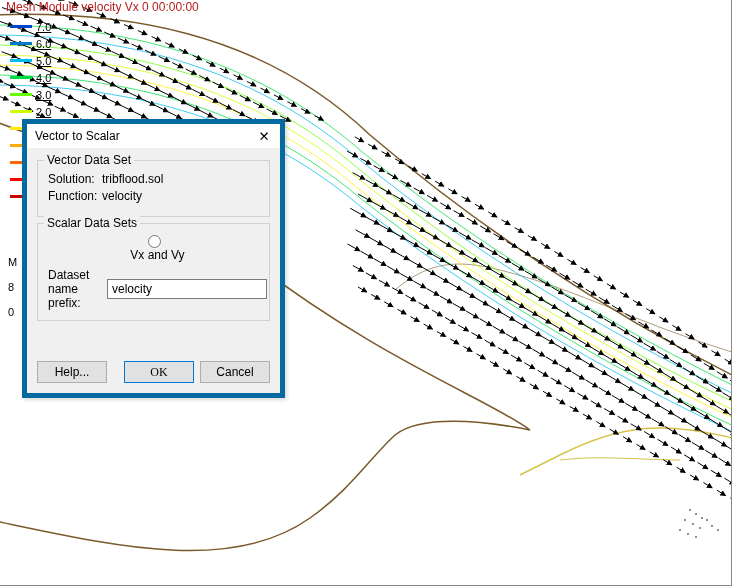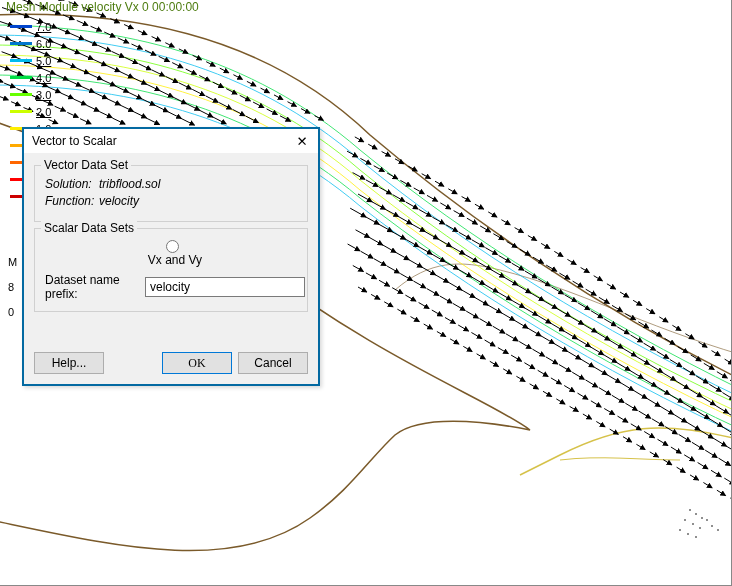--- a/index.html
+++ b/index.html
@@ -12,21 +12,21 @@
     background: #fff;
     overflow: hidden;
     position: relative;
     border-right: 1px solid #888;
     border-bottom: 1px solid #888;
   }
   .canvas-title {
     position: absolute;
     top: 0; left: 6px;
     font-size: 12px;
-    color: #4d7c0f;
+    color: #b91c1c;
     z-index: 5;
   }
   .canvas {
     position: absolute;
     top: 0; left: 0;
     width: 732px; height: 586px;
     z-index: 0;
   }
   .legend {
     position: absolute;
@@ -35,24 +35,24 @@
     font-size: 11px;
     color: #000;
     text-decoration: underline;
   }
   .legend .row { display: flex; align-items: center; height: 17px; }
   .legend .swatch {
     width: 22px; height: 3px; margin-right: 4px;
   }
   .dialog {
     position: absolute;
-    top: 127px; left: 22px;
-    width: 298px;
+    top: 119px; left: 22px;
+    width: 263px;
     background: #f0f0f0;
-    border: 2px solid #0369a1;
+    border: 5px solid #0369a1;
     z-index: 10;
     box-shadow: 2px 2px 4px rgba(0,0,0,0.15);
   }
   .titlebar {
     display: flex;
     align-items: center;
     justify-content: space-between;
     height: 24px;
     padding: 0 2px 0 8px;
     background: #fff;
@@ -73,21 +73,21 @@
     position: relative;
   }
   .group .legend-label {
     position: absolute;
     top: -8px; left: 6px;
     background: #f0f0f0;
     padding: 0 3px;
     font-size: 12px;
     color: #000;
   }
-  .row-line { display: flex; align-items: center; margin: 3px 0; font-style: italic; }
+  .row-line { display: flex; align-items: center; margin: 3px 0; }
   .row-line .lbl { width: 54px; }
   .radio-row { display: flex; align-items: center; margin: 3px 0 6px 0; flex-direction: column; }
   .radio-row input { margin: 0 6px 0 0; }
   .prefix-row { display: flex; align-items: center; margin-top: 6px; }
   .prefix-row .plabel { width: 116px; }
   .prefix-row input[type=text] {
     width: 160px;
     border: 1px solid #7a7a7a;
     background: #fff;
     padding: 2px 4px;

